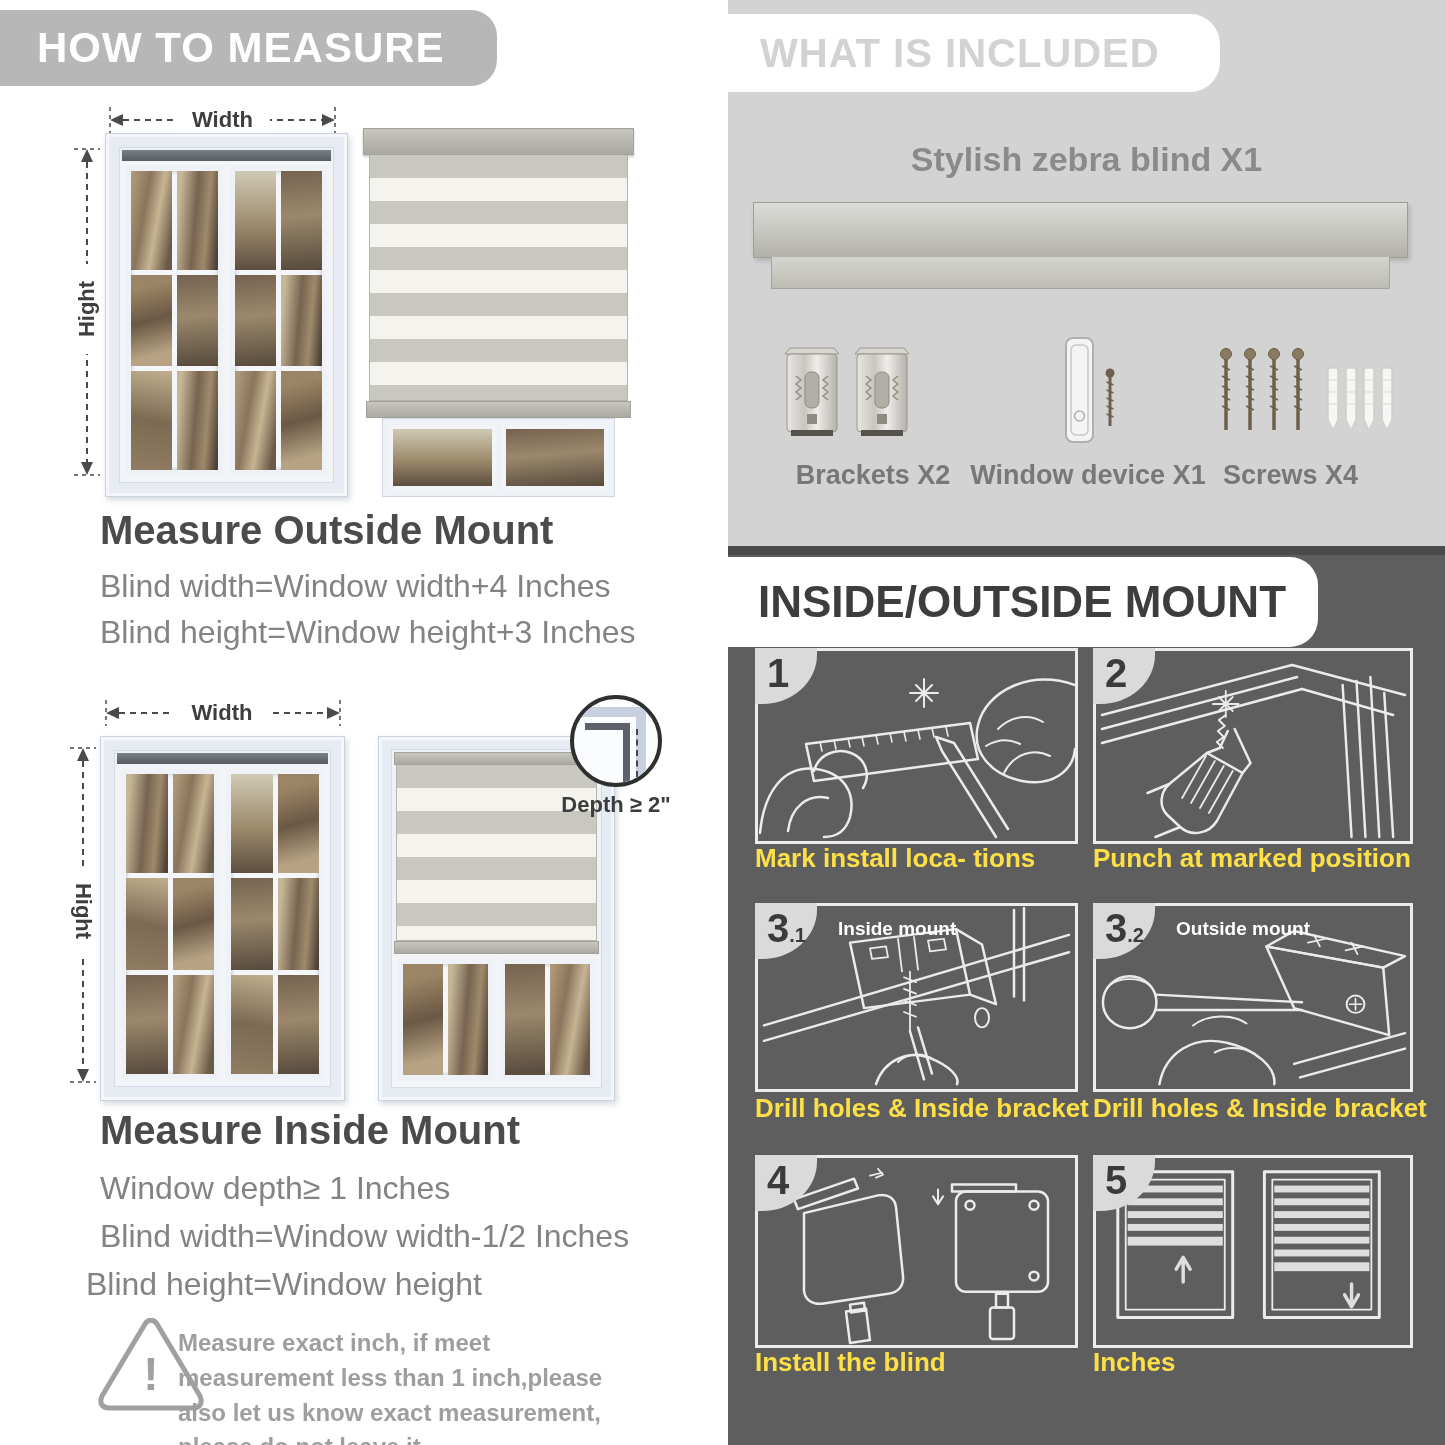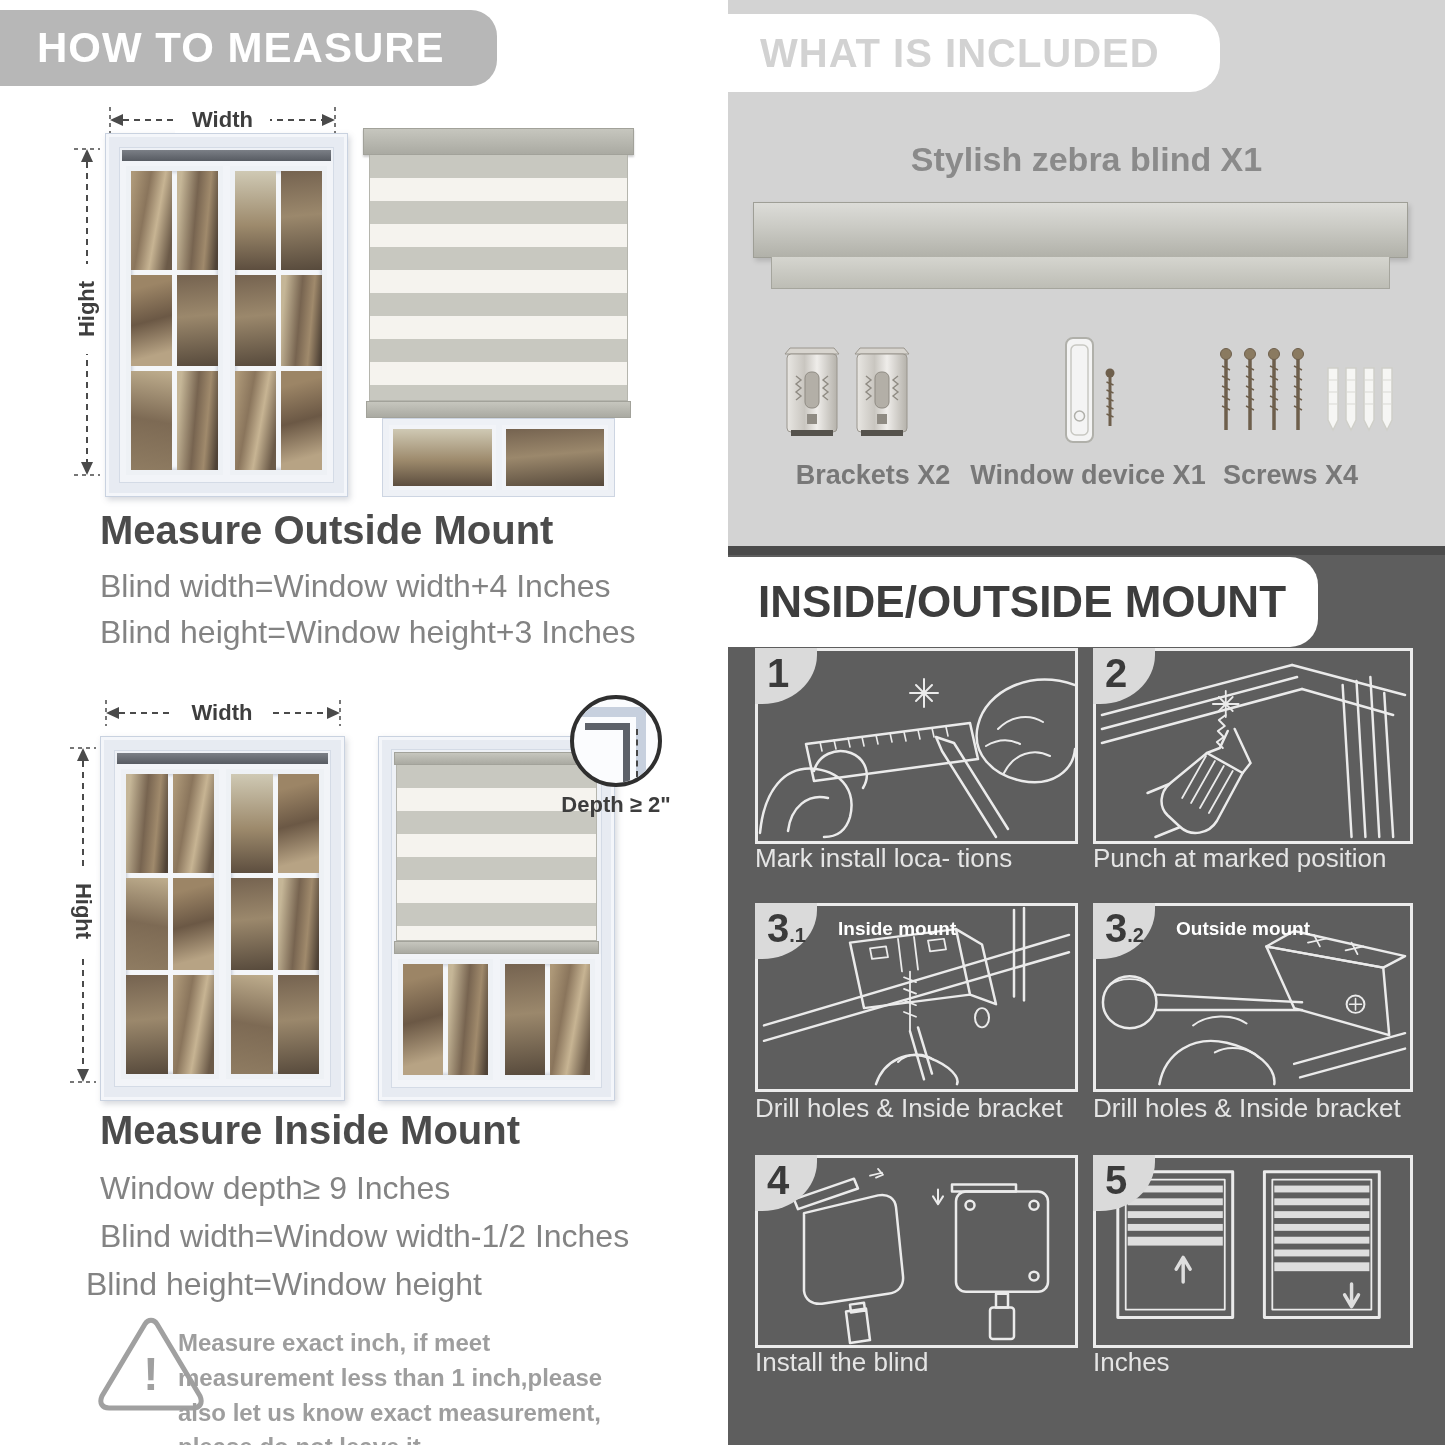--- a/index.html
+++ b/index.html
@@ -67,21 +67,21 @@
 
   
   .card{position:absolute;border:3px solid #ececec;box-sizing:content-box}
   .card svg.art{position:absolute;left:0;top:0;width:100%;height:100%}
   .badge{position:absolute;left:-3px;top:-3px;width:62px;height:56px;background:#dadada;
          border-radius:0 0 88% 0;color:#3b3b3b;font-weight:bold;z-index:2;
          padding-left:12px;box-sizing:border-box;line-height:50px;font-size:40px}
   .badge .bsub{font-size:20px}
   .card-title{position:absolute;left:80px;top:12px;color:#fff;font-size:19px;font-weight:bold;
               z-index:2;white-space:nowrap}
-  .cap{position:absolute;color:#e5e5e5;font-size:26px;font-weight:normal;white-space:nowrap}
+  .cap{position:absolute;color:#fde047;font-size:26px;font-weight:bold;white-space:nowrap}
 </style>
 </head>
 <body>
 
 <div id="canvas">
 
   <div class="banner-left">HOW TO MEASURE</div>
 
   <div class="win" style="left:105px;top:133px;width:243px;height:364px">
     <div class="win-in">
@@ -199,21 +199,21 @@
   <div class="mag">
     <div style="position:absolute;right:12px;top:8px;width:62px;height:72px;
                 border-top:10px solid #c7d0de;border-right:10px solid #c7d0de"></div>
     <div style="position:absolute;right:28px;top:24px;width:38px;height:54px;
                 border-top:7px solid #5d6169;border-right:7px solid #5d6169"></div>
     <div style="position:absolute;right:20px;top:30px;width:0;height:48px;border-left:2px dashed #474747"></div>
   </div>
   <div class="depth-label">Depth ≥ 2"</div>
 
   <div class="h2" style="left:100px;top:1108px">Measure Inside Mount</div>
-  <div class="formula" style="left:100px;top:1170px">Window depth≥ 9 Inches</div>
+  <div class="formula" style="left:100px;top:1170px">Window depth≥ 1 Inches</div>
   <div class="formula" style="left:100px;top:1218px">Blind width=Window width-1/2 Inches</div>
   <div class="formula" style="left:86px;top:1266px">Blind height=Window height</div>
 
   <svg class="abs" style="left:96px;top:1316px" width="110" height="96" viewBox="0 0 110 96">
     <path d="M49,8 C52,3 58,3 61,8 L104,80 C107,87 104,92 97,92 L13,92 C6,92 3,87 6,80 Z" fill="none" stroke="#a0a0a0" stroke-width="5" stroke-linejoin="round"></path>
     <text x="55" y="74" text-anchor="middle" font-size="46" font-weight="bold" fill="#a0a0a0" font-family="Liberation Sans, sans-serif">!</text>
   </svg>
   <div class="warn-text">Measure exact inch, if meet measurement less than 1 inch,please also let us know exact measurement, please do not leave it</div>
 
   <div class="right-top">

